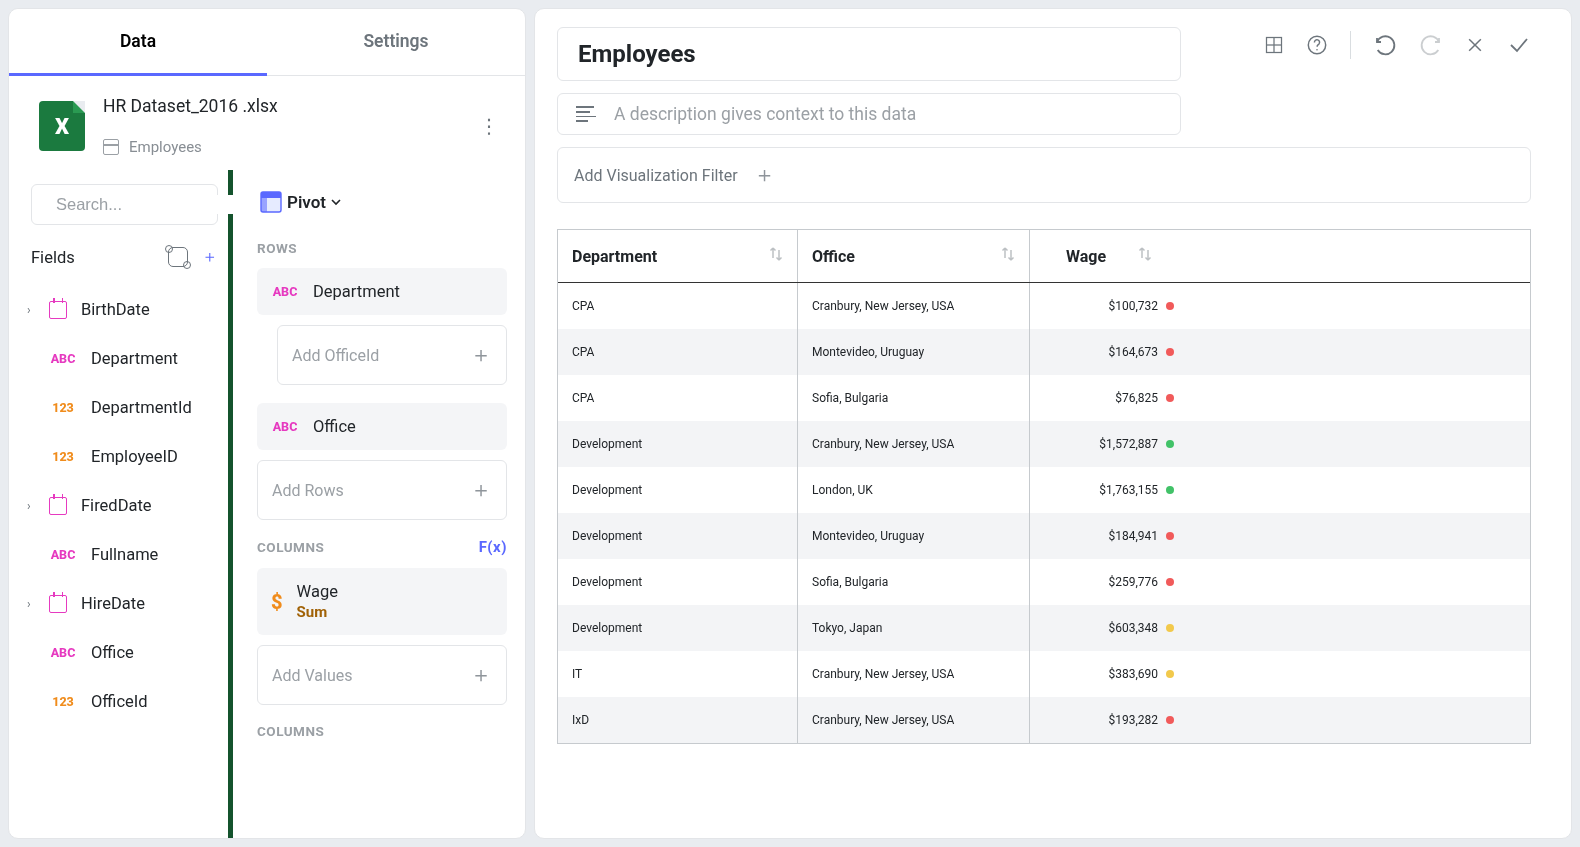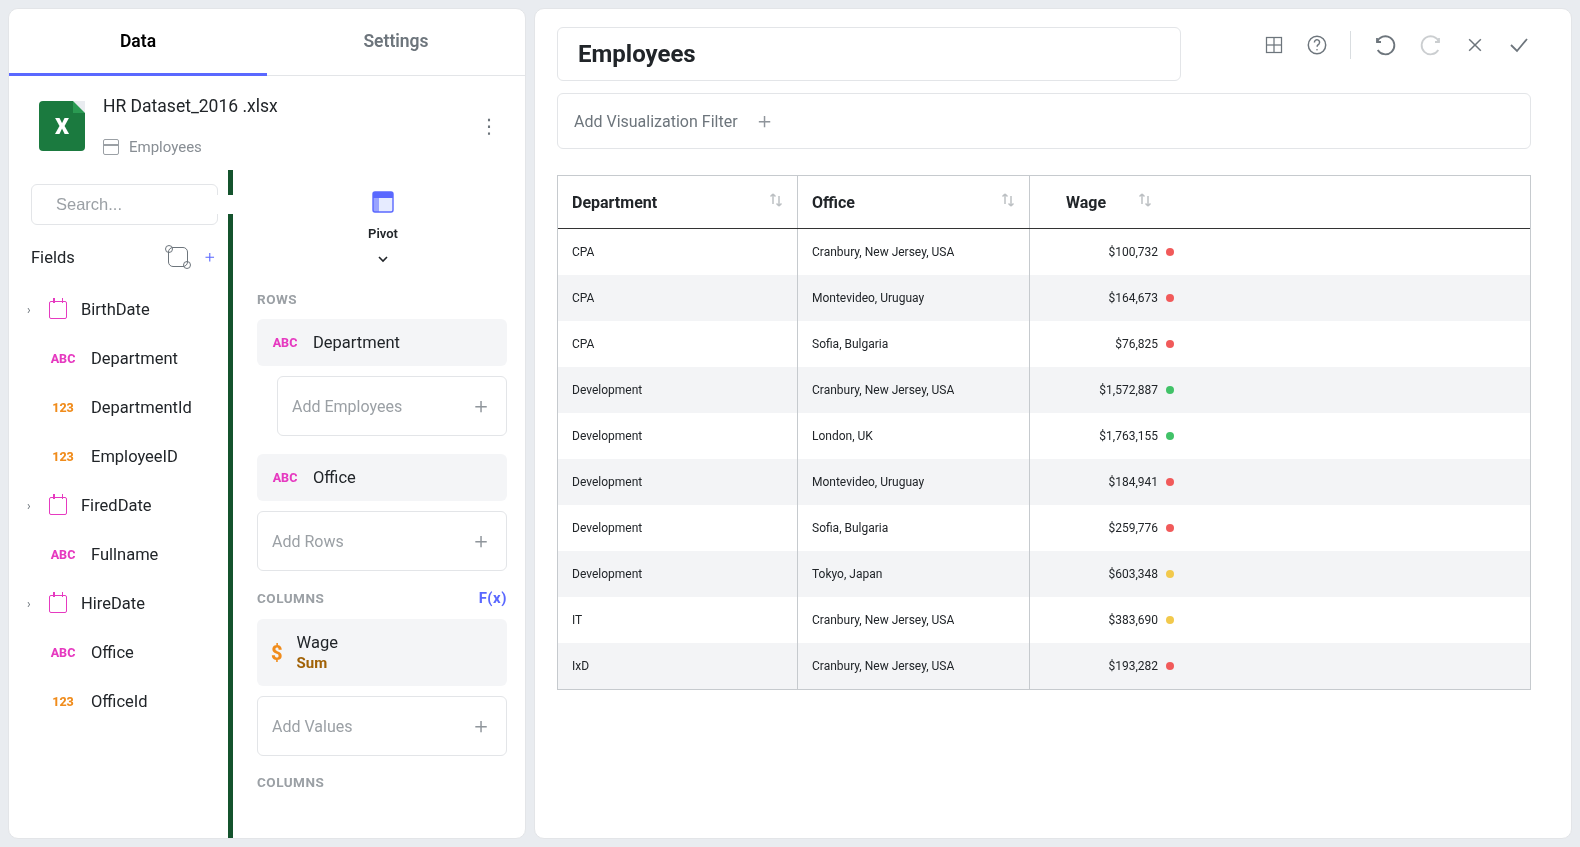--- a/index.html
+++ b/index.html
@@ -40,21 +40,21 @@
     .field-item { display:flex; align-items:center; gap:14px; padding:15px 6px; font-size:16.5px; cursor:pointer;}
     .chevron { width:8px; font-size:12px; color:#6d757c; display:inline-block;}
     .chevron.spacer{opacity:0;}
     .tag { font-size:12.5px; font-weight:800; min-width:28px; text-align:center;}
     .tag.abc { color:#e63ac0; } .tag.num { color:#f08c1c; }
     .date-icon { width:18px; height:18px; border:1.5px solid #e63ac0; border-radius:2px; position:relative;}
     .date-icon::before{content:"";position:absolute;top:-4px;left:3px;width:1.5px;height:5px;background:#e63ac0;}
     .date-icon::after{content:"";position:absolute;top:-4px;right:3px;width:1.5px;height:5px;background:#e63ac0;}
     
     
-    .viz-select { display:flex; align-items:center; gap:12px; font-size:13px; font-weight:600; margin:6px 0 26px 2px; cursor:pointer;flex-direction:column;}
+    .viz-select { display:flex; align-items:center; gap:4px; font-size:17px; font-weight:600; margin:6px 0 26px 2px; cursor:pointer;}
     .viz-icon { width:24px; height:24px;}
     .section-label { font-size:13.5px; font-weight:700; color:#9ba0a5; letter-spacing:0.5px; display:flex; justify-content:space-between; align-items:center; margin:9px 0 12px;}
     .fx { color:#5a68ff; font-weight:700; font-size:15px;}
     .chip { background:#f4f5f7; border-radius:6px; padding:14px 14px; display:flex; align-items:center; gap:14px; font-size:16.5px;cursor:grab;}
     .chip .sub { font-size:15px; color:#a16207; font-weight:700;}
     .chip .col{display:flex;flex-direction:column;gap:2px;}
     .dollar { color:#f08c1c; font-size:20px; font-weight:800;}
     .adder { border:1px solid #e3e5e8; border-radius:6px; padding:14px 14px; display:flex; align-items:center; justify-content:space-between; font-size:16px; color:#9ba0a5; margin-top:10px;}
     .adder.indent{ margin-left:20px;}
     .stack{ margin-bottom:18px; display:flex; flex-direction:column; gap:0;}
@@ -197,21 +197,21 @@
           </svg>
       </div>
 
       <div class="section-label">ROWS</div>
       <div class="stack">
         <div class="chip">
           <span class="tag abc">ABC</span>
           <span>Department</span>
         </div>
         <div class="adder indent">
-          <span>Add Employees</span>
+          <span>Add OfficeId</span>
             <span class="plus">＋</span>
         </div>
       </div>
       <div class="stack">
         <div class="chip">
           <span class="tag abc">ABC</span>
           <span>Office</span>
         </div>
         <div class="adder">
           <span>Add Rows</span>
@@ -282,20 +282,29 @@
           </svg>
       </span>
       <span class="tool">
         <svg width="24" height="24" viewBox="0 0 24 24" fill="none" stroke="#6d757c" stroke-width="1.8">
             <path d="M4 12l6 6L20 6"></path>
           </svg>
       </span>
     </div>
   </div>
 
+  <div class="desc-box">
+    <div class="burger">
+        <span></span>
+        <span></span>
+        <span></span>
+        <span></span>
+      </div>
+    <span class="ph">A description gives context to this data</span>
+  </div>
 
   <div class="filter-add">
     <span>Add Visualization Filter</span>
     <span class="plus">＋</span>
   </div>
 
   <div class="table">
     <div class="tr head">
       <div class="td c1">
         <span>Department</span>

